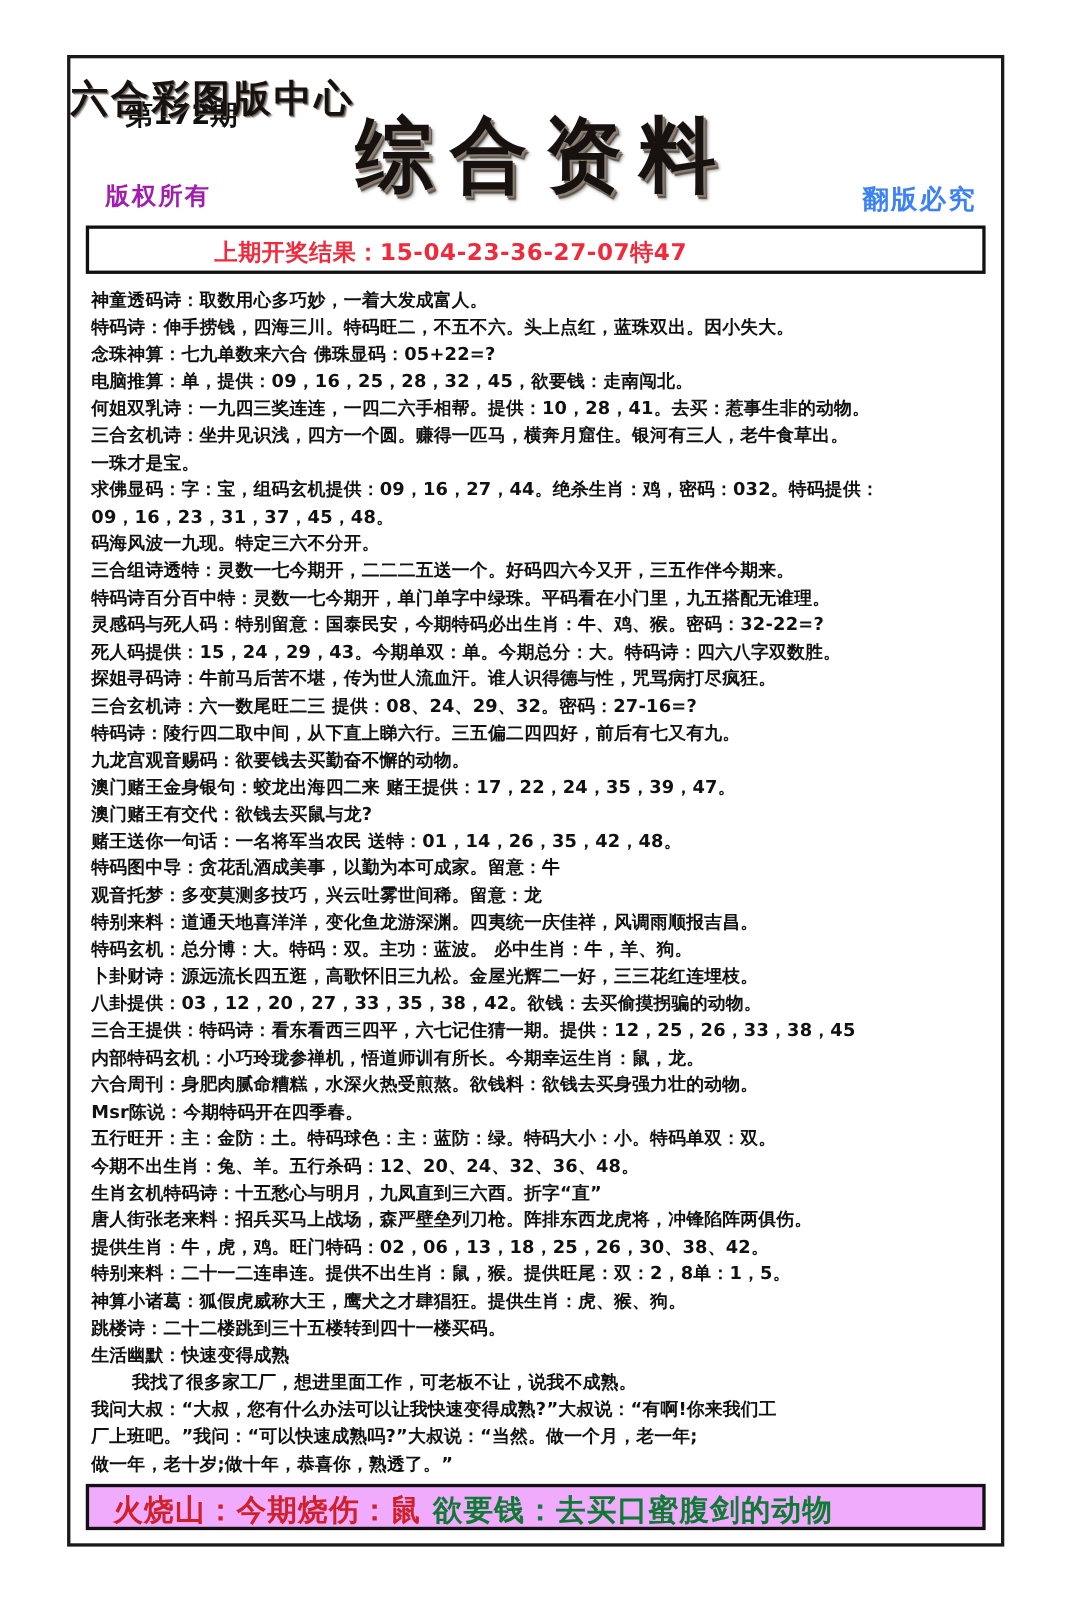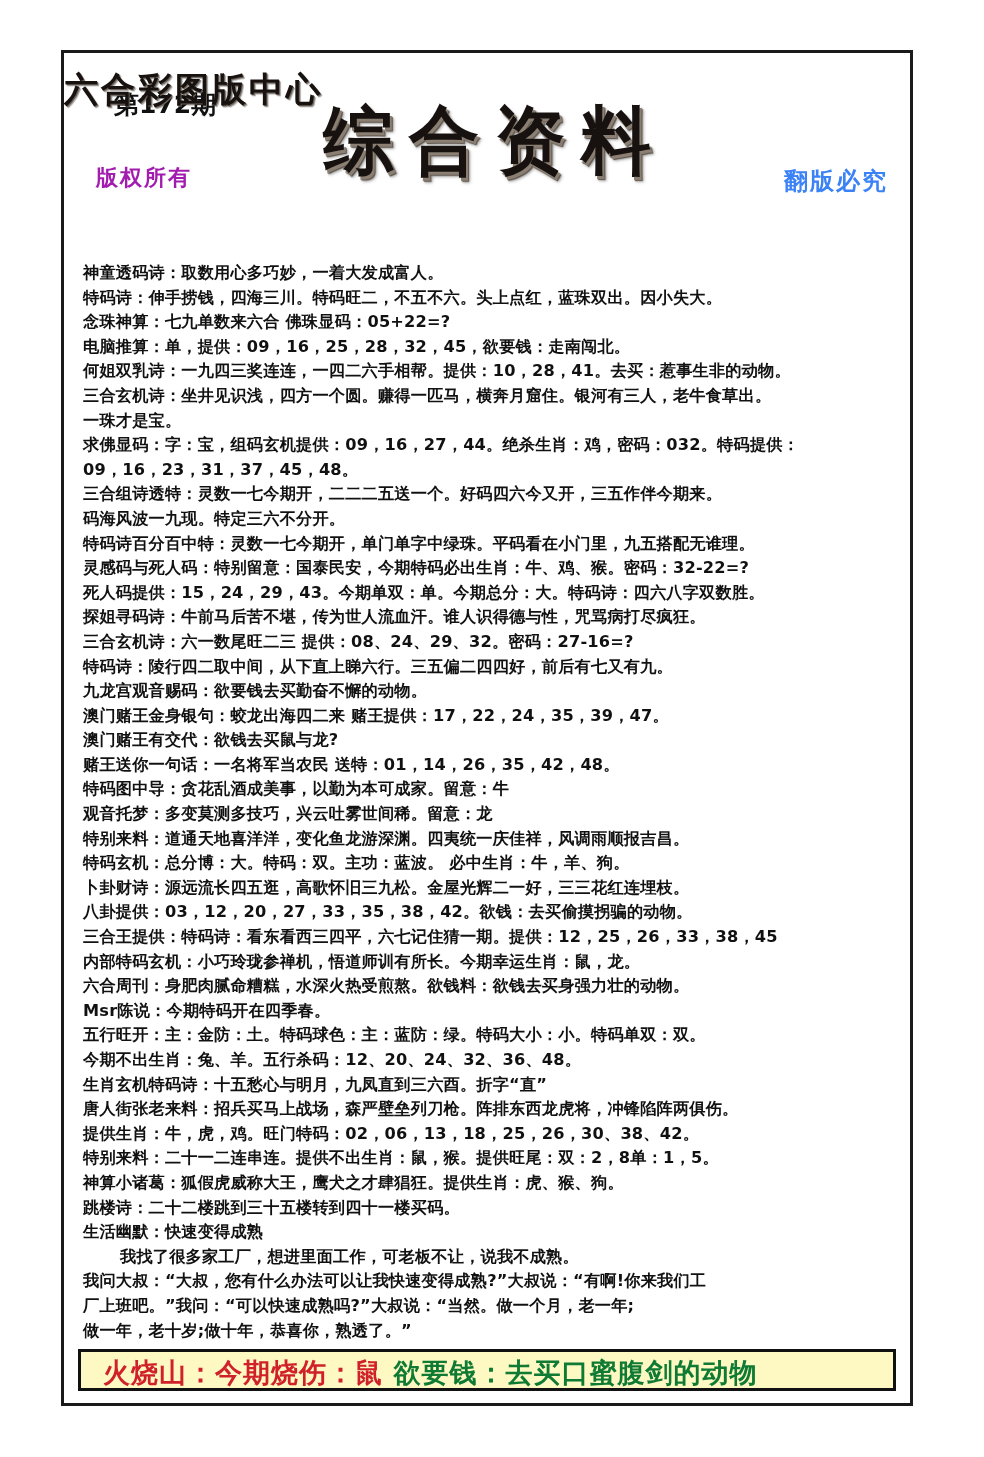--- a/index.html
+++ b/index.html
@@ -134,21 +134,21 @@
 
   
   .footer-banner {
     position: absolute;
     left: 14px;
     bottom: 12px;
     width: 818px;
     height: 42px;
     border: 3px solid #111;
     box-sizing: border-box;
-    background: #fef9c3;
+    background: #f0abfc;
     overflow: hidden;
     text-align: center;
   }
   .footer-inner {
     position: absolute;
     left: 22px;
     top: 3px;
     white-space: nowrap;
   }
   .footer-red {
@@ -170,33 +170,36 @@
 <div class="page-frame">
 
   <div class="masthead">
     <div class="issue-no">第172期</div>
     <div class="brand-top">六合彩图版中心</div>
     <div class="brand-main">综合资料</div>
     <div class="copyright-left">版权所有</div>
     <div class="copyright-right">翻版必究</div>
   </div>
 
+  <div class="result-banner">
+    <div class="result-text">上期开奖结果：15-04-23-36-27-07特47</div>
+  </div>
 
   <div class="body-block">
       <div class="line">神童透码诗：取数用心多巧妙，一着大发成富人。</div>
       <div class="line">特码诗：伸手捞钱，四海三川。特码旺二，不五不六。头上点红，蓝珠双出。因小失大。</div>
       <div class="line">念珠神算：七九单数来六合 佛珠显码：05+22=?</div>
       <div class="line">电脑推算：单，提供：09，16，25，28，32，45，欲要钱：走南闯北。</div>
       <div class="line">何姐双乳诗：一九四三奖连连，一四二六手相帮。提供：10，28，41。去买：惹事生非的动物。</div>
       <div class="line">三合玄机诗：坐井见识浅，四方一个圆。赚得一匹马，横奔月窟住。银河有三人，老牛食草出。</div>
       <div class="line">一珠才是宝。</div>
       <div class="line">求佛显码：字：宝，组码玄机提供：09，16，27，44。绝杀生肖：鸡，密码：032。特码提供：</div>
       <div class="line">09，16，23，31，37，45，48。</div>
+      <div class="line">码海风波一九现。特定三六不分开。</div>
       <div class="line">三合组诗透特：灵数一七今期开，二二二五送一个。好码四六今又开，三五作伴今期来。</div>
-      <div class="line">码海风波一九现。特定三六不分开。</div>
       <div class="line">特码诗百分百中特：灵数一七今期开，单门单字中绿珠。平码看在小门里，九五搭配无谁理。</div>
       <div class="line">灵感码与死人码：特别留意：国泰民安，今期特码必出生肖：牛、鸡、猴。密码：32-22=?</div>
       <div class="line">死人码提供：15，24，29，43。今期单双：单。今期总分：大。特码诗：四六八字双数胜。</div>
       <div class="line">探姐寻码诗：牛前马后苦不堪，传为世人流血汗。谁人识得德与性，咒骂病打尽疯狂。</div>
       <div class="line">三合玄机诗：六一数尾旺二三 提供：08、24、29、32。密码：27-16=?</div>
       <div class="line">特码诗：陵行四二取中间，从下直上睇六行。三五偏二四四好，前后有七又有九。</div>
       <div class="line">九龙宫观音赐码：欲要钱去买勤奋不懈的动物。</div>
       <div class="line">澳门赌王金身银句：蛟龙出海四二来 赌王提供：17，22，24，35，39，47。</div>
       <div class="line">澳门赌王有交代：欲钱去买鼠与龙?</div>
       <div class="line">赌王送你一句话：一名将军当农民 送特：01，14，26，35，42，48。</div>

